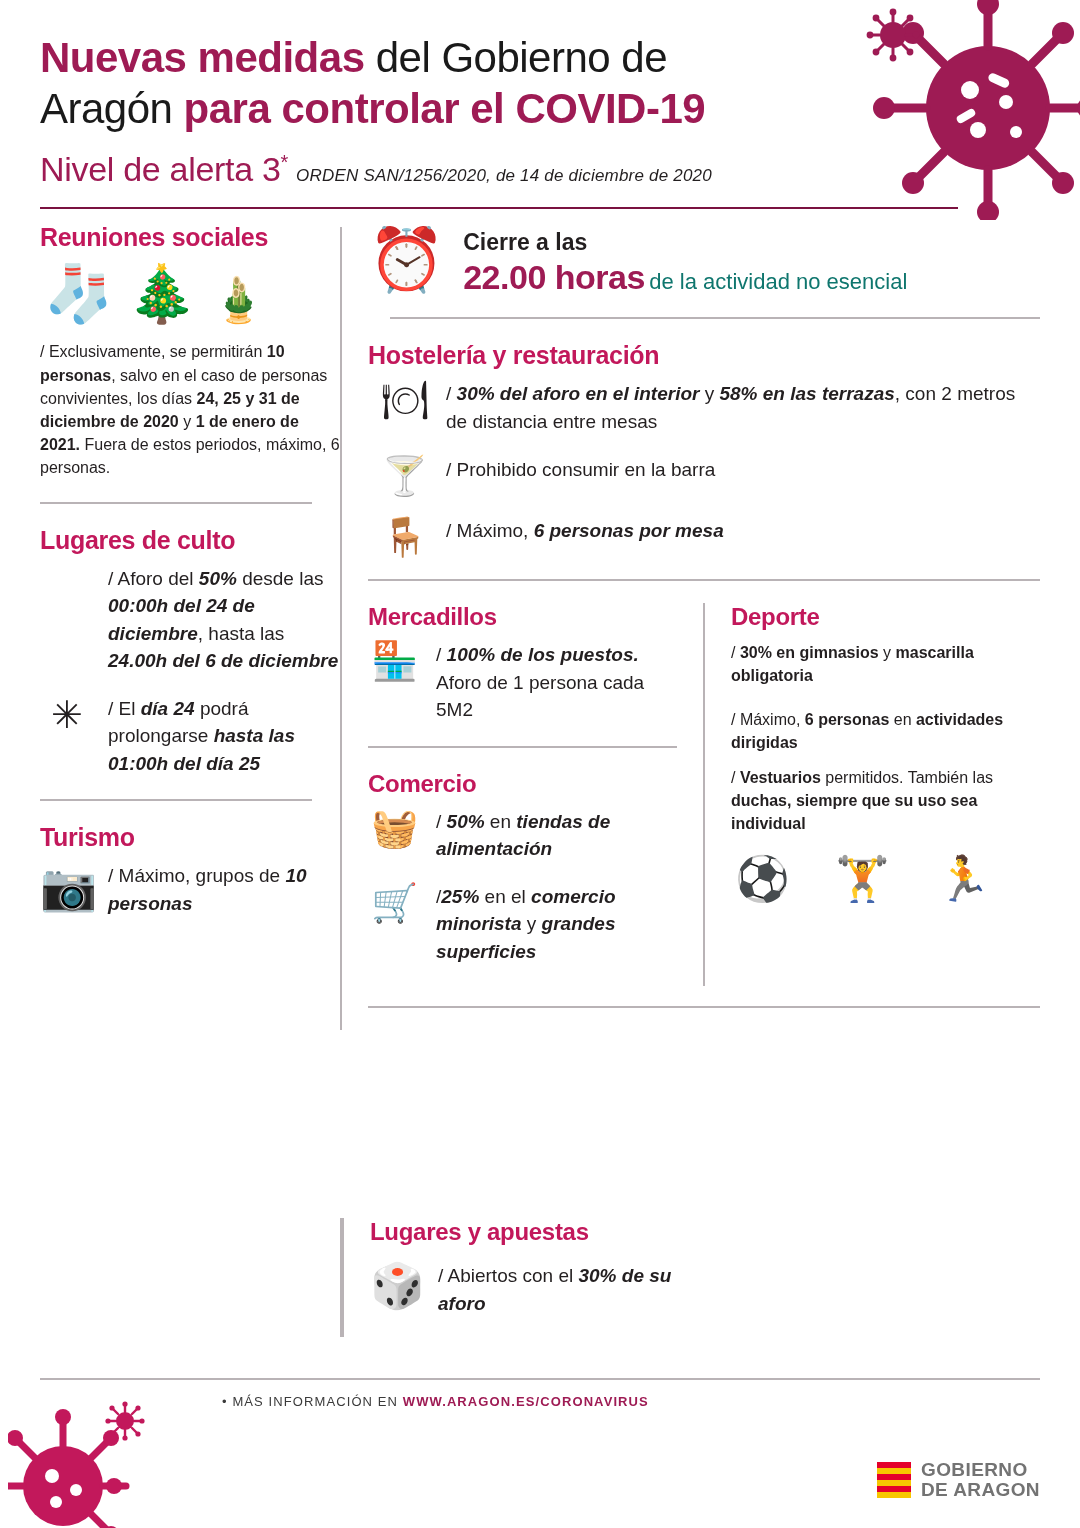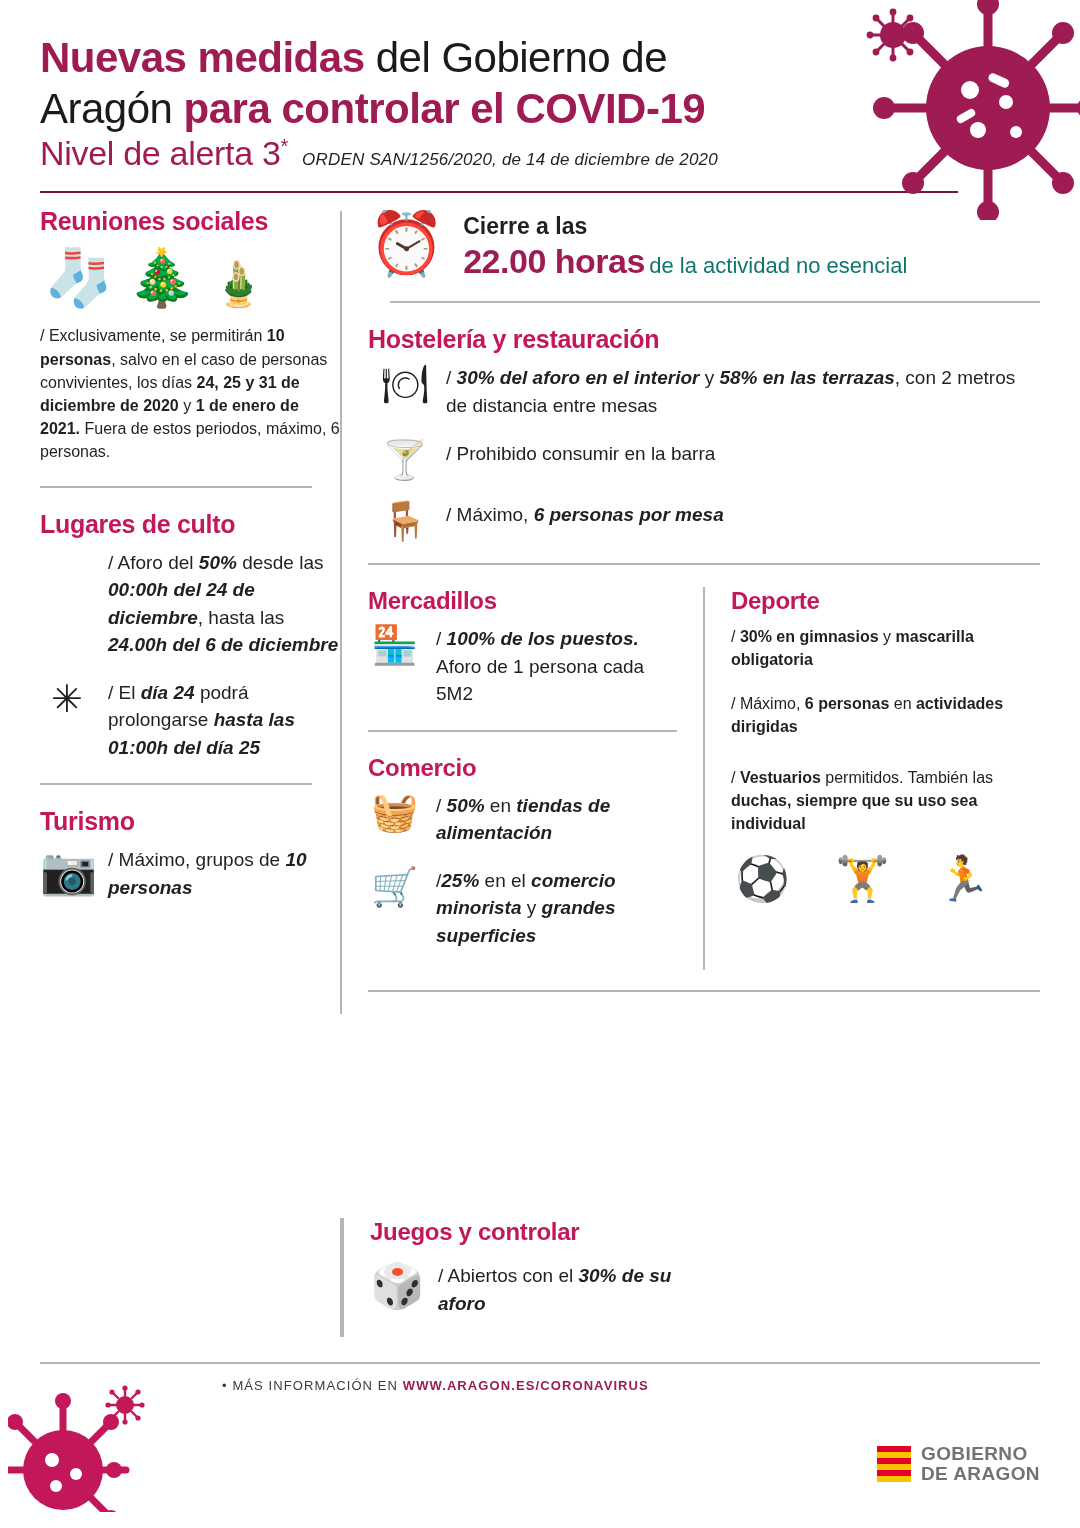--- a/index.html
+++ b/index.html
@@ -13,21 +13,21 @@
   .page { position: relative; width: 1080px; height: 1528px; }
 
   
   .header { position: relative; padding: 32px 40px 0 40px; }
   .title {
     font-size: 42px; line-height: 1.22; font-weight: 400; letter-spacing: -0.5px;
     max-width: 830px; color: #1a1a1a;
   }
   .title .mg { color: #9e1b54; font-weight: 700; }
   .title .bk { color: #1a1a1a; font-weight: 400; }
-  .subline { margin-top: 0; display: flex; align-items: baseline; gap: 14px; }
+  .subline { margin-top: 16px; display: flex; align-items: baseline; gap: 8px; }
   .alert-level {
     font-size: 34px; color: #9e1b54; font-weight: 400; letter-spacing: -0.3px;
   }
   .alert-level sup { font-size: 20px; }
   .orden { font-size: 17px; font-style: italic; color: #231f20; letter-spacing: 0.2px; }
 
   .hr-main {
     margin: 18px 40px 0 40px; height: 2px; background: #7a1240; width: 918px;
   }
 
@@ -84,21 +84,21 @@
 
   
   .band { display: flex; }
   .band .bcol { flex: 1; }
   .band .bdiv { width: 2px; background: #b9b3b6; margin: 0 26px; }
 
   .hr-wide { height: 2px; background: #b9b3b6; margin: 20px 0 22px 0; }
 
   
   .footer {
-    position: absolute; left: 0; right: 0; bottom: 16px; height: 150px;
+    position: absolute; left: 0; right: 0; bottom: 0; height: 150px;
   }
   .footer-line { margin: 0 40px; height: 2px; background: #b9b3b6; }
   .footer-info {
     margin: 14px 0 0 222px; font-size: 13px; letter-spacing: 1.1px; color: #3a3a3a;
   }
   .footer-info .url { color: #9e1b54; font-weight: 700; }
   .virus-bot { position: absolute; left: 8px; bottom: 0px; width: 150px; height: 130px; }
   .sun-bot { position: absolute; left: 104px; bottom: 86px; width: 42px; height: 42px; }
 
   .gob {
@@ -270,40 +270,40 @@
             <div class="ic">🛒</div>
             <div class="tx">/<b>25%</b> en el <b>comercio minorista</b> y <b>grandes superficies</b></div>
           </div>
         </div>
 
         <div class="bdiv"></div>
 
         <div class="bcol">
           <h2 class="sec small">Deporte</h2>
           <p class="body" style="margin-bottom:20px">/ <b>30% en gimnasios</b> y <b>mascarilla obligatoria</b></p>
-          <p class="body" style="margin-bottom:28px">/ Máximo, <b>6 personas</b> en <b>actividades dirigidas</b></p>
+          <p class="body" style="margin-bottom:12px">/ Máximo, <b>6 personas</b> en <b>actividades dirigidas</b></p>
           <p class="body">/ <b>Vestuarios</b> permitidos. También las <b>duchas, siempre que su uso sea individual</b></p>
           <div class="emoji-row" style="gap:46px;margin-top:22px">
             <span class="emoji sm">⚽</span>
             <span class="emoji sm">🏋</span>
             <span class="emoji sm">🏃</span>
           </div>
         </div>
       </div>
 
       <div class="hr-wide"></div>
     </div>
   </div>
 
   <div style="position:absolute; left:40px; top:1218px; width:1000px; display:flex;">
     <div style="width:300px;"></div>
     <div style="width:2px;background:#b9b3b6;"></div>
     <div style="width:2px;background:#b9b3b6;"></div>
     <div style="width:330px;padding-left:26px;">
-      <h2 class="sec small">Juegos y controlar</h2>
+      <h2 class="sec small">Lugares y apuestas</h2>
       <div class="item" style="margin-top:16px">
         <div class="ic" style="font-size:44px">🎲</div>
         <div class="tx">/ Abiertos con el <b>30% de su aforo</b></div>
       </div>
     </div>
   </div>
 
   <div class="footer">
     <div class="footer-line"></div>
     <div class="footer-info">

